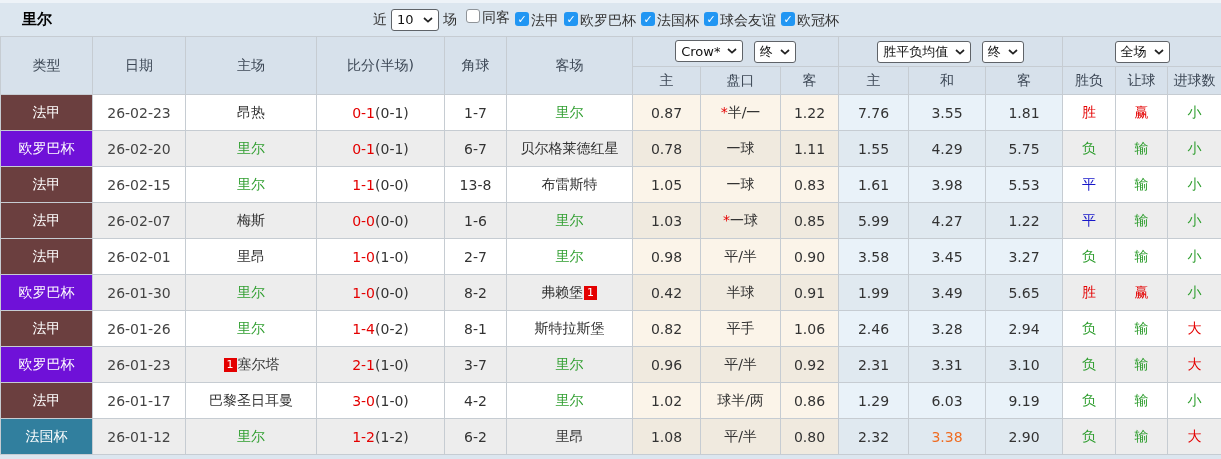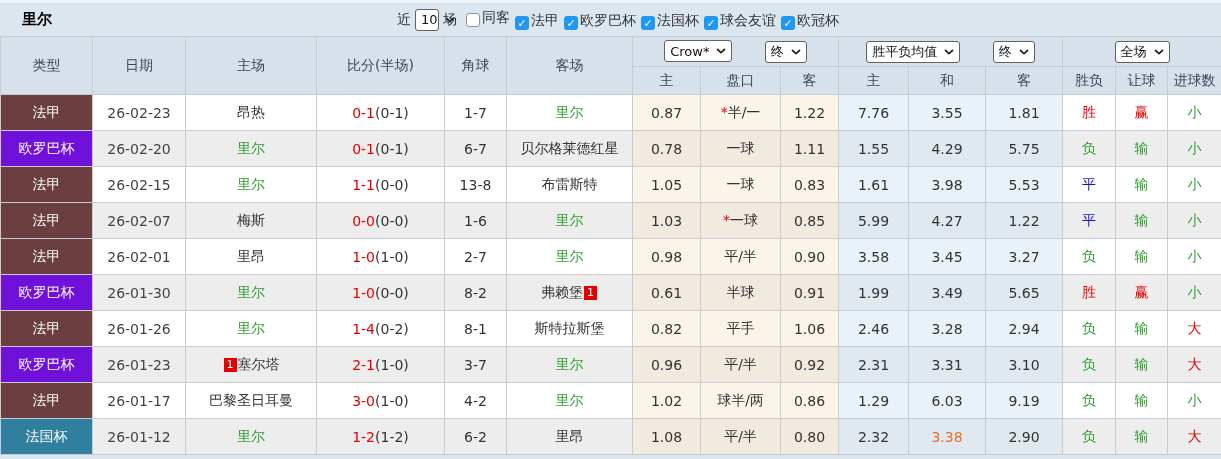--- a/index.html
+++ b/index.html
@@ -16,35 +16,35 @@
   }
   .title{ font-weight:bold; font-size:15px; color:#000; margin-left:22px; }
   .filters{ margin-left:auto; margin-right:382px; display:flex; align-items:center; }
   .filters .lbl{ color:#333; margin:0 4px; }
   .sel{
     display:inline-flex; align-items:center; justify-content:space-between;
     background:#fff; border:1px solid #5f6368; border-radius:3px;
     height:22px; padding:0 5px; font-size:13px; color:#111; cursor:default; gap:7px;
   }
   .sel .chev{ display:inline-flex; }
-  .cb-item{ display:inline-flex; align-items:flex-end; margin-left:5px; cursor:default; }
+  .cb-item{ display:inline-flex; align-items:flex-start; margin-left:5px; cursor:default; }
   .cb{
     width:14px; height:14px; border-radius:3px; margin-right:2px;
     display:inline-flex; align-items:center; justify-content:center;
     font-size:11px; line-height:1; color:#fff; font-weight:bold;
   }
   .cb.off{ background:#fff; border:1px solid #8f9499; }
   
   table{ border-collapse:collapse; table-layout:fixed; width:1221px; background:#fff; }
   th,td{ border:1px solid #c6ccd2; text-align:center; padding:0; overflow:hidden; white-space:nowrap; }
   thead th{ background:#d7e1eb; color:#3d4856; font-weight:normal; font-size:14px; }
   tr.selrow th{ height:30px; }
   tr.colrow th{ height:28px; }
   .selcell{ }
-  .selcell .sel{ margin:0 14px; }
+  .selcell .sel{ margin:0 3px; }
   tbody td{ height:36px; font-size:14px; }
   tbody tr:nth-child(odd) .plain{ background:#ffffff; }
   tbody tr:nth-child(even) .plain{ background:#ededed; }
   tbody tr:nth-child(odd) .odds{ background:#fbf4e9; }
   tbody tr:nth-child(even) .odds{ background:#f0eadf; }
   tbody tr:nth-child(odd) .mean{ background:#e9f2f9; }
   tbody tr:nth-child(even) .mean{ background:#e0e9f0; }
   td.type{ color:#fff; font-size:14px; }
   td.date{ color:#444; }
   .c-red{ color:#e40000; }
@@ -58,21 +58,21 @@
     vertical-align:1px;
   }
 </style>
 </head>
 <body>
 
 <div class="topbar">
   <span class="title">里尔</span>
   <div class="filters">
     <span class="lbl">近</span>
-    <div class="sel" style="width:24px">
+    <div class="sel" style="width:48px">
       <span>10</span>
       <span class="chev">
           <svg width="10" height="6">
             <polyline points="1,1 5,4.6 9,1" stroke="#222" stroke-width="1.7" fill="none"></polyline>
           </svg>
         </span>
     </div>
     <span class="lbl">场</span>
     <span id="filter-checkboxes"><span class="cb-item">
           <span class="cb off"></span>
@@ -267,21 +267,21 @@
         <td class="plain c-green">输</td>
         <td class="plain c-green">小</td>
       </tr>
       <tr>
         <td class="type" style="background: rgb(111, 17, 216);">欧罗巴杯</td>
         <td class="plain date">26-01-30</td>
         <td class="plain"><span class="c-green">里尔</span></td>
         <td class="plain"><span class="c-red">1-0</span><span class="half">(0-0)</span></td>
         <td class="plain">8-2</td>
         <td class="plain"><span>弗赖堡</span><span class="card">1</span></td>
-        <td class="odds">0.61</td>
+        <td class="odds">0.42</td>
         <td class="odds">半球</td>
         <td class="odds">0.91</td>
         <td class="mean">1.99</td>
         <td class="mean">3.49</td>
         <td class="mean">5.65</td>
         <td class="plain c-red">胜</td>
         <td class="plain c-red">赢</td>
         <td class="plain c-green">小</td>
       </tr>
       <tr>

